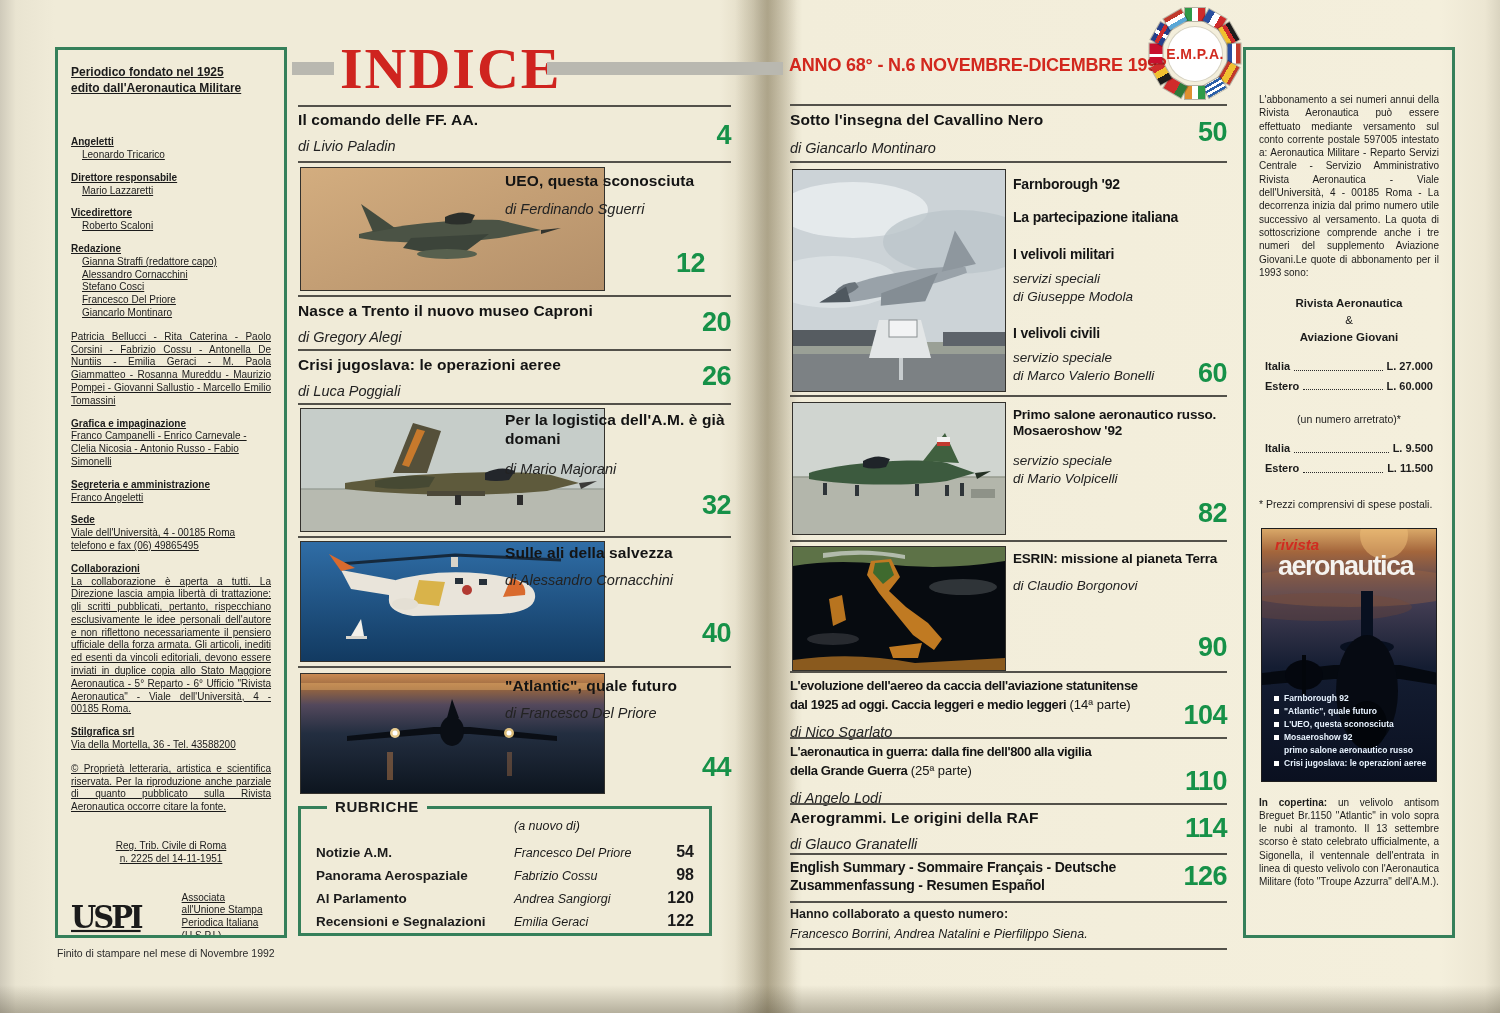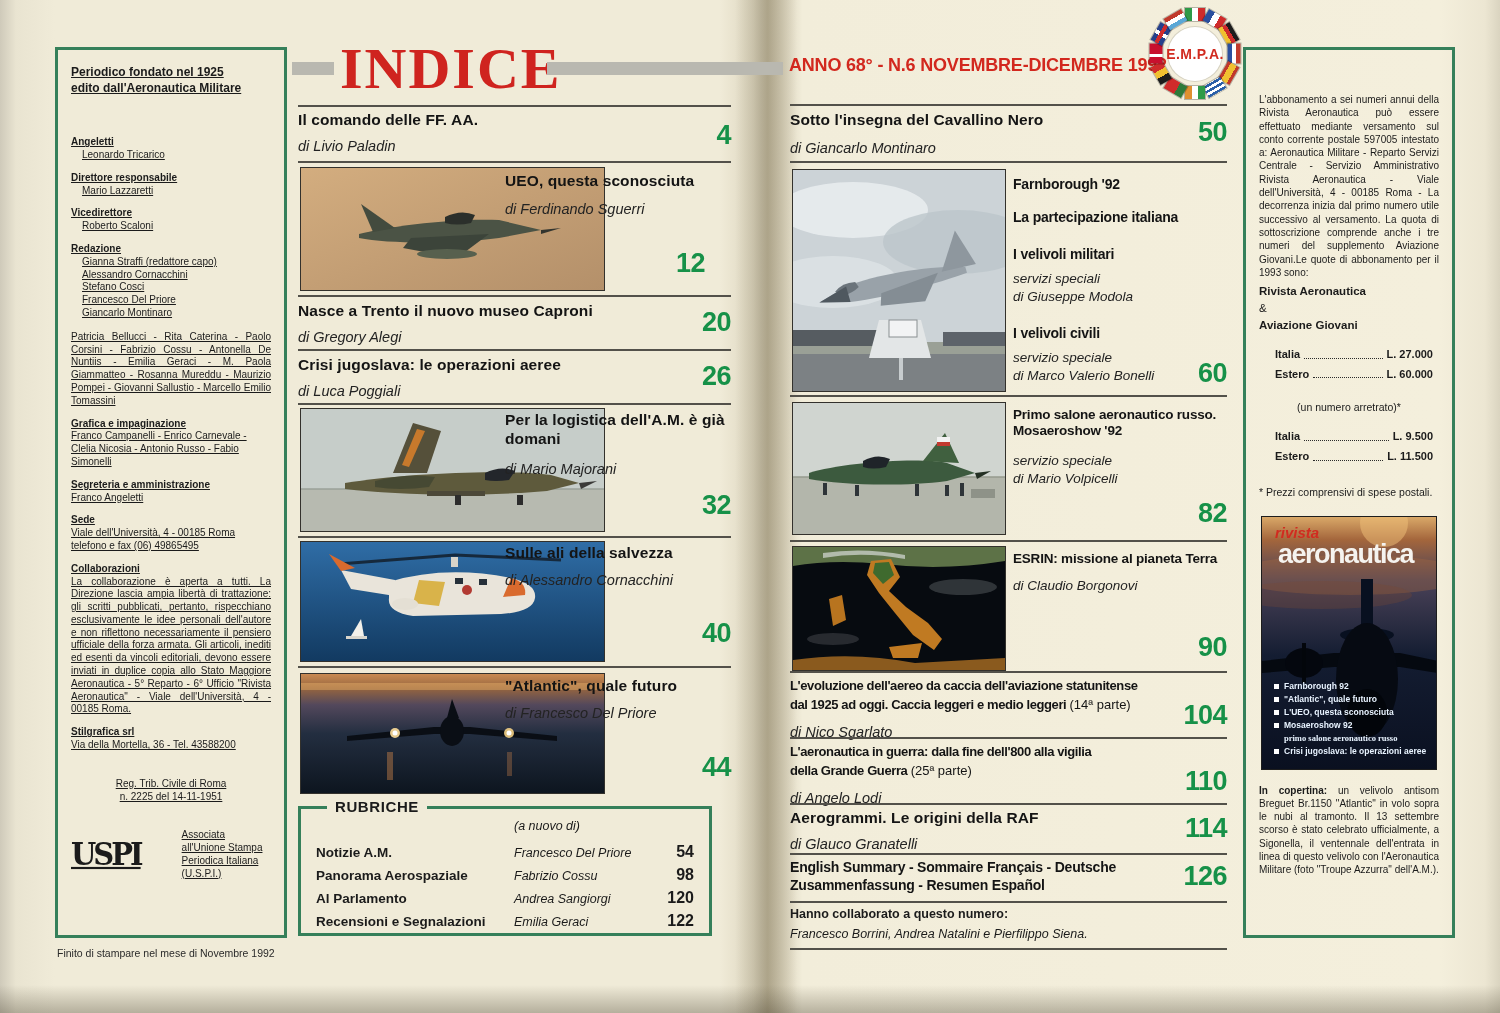--- a/index.html
+++ b/index.html
@@ -96,41 +96,41 @@
   .f7{transform:rotate(180deg) translateY(-39px);background:linear-gradient(90deg,#2e9a48 0 33%,#fff 33% 66%,#e09030 66%);}
   .f8{transform:rotate(210deg) translateY(-39px);background:linear-gradient(90deg,#2e7a3a 0 40%,#cf2b2b 40%);}
   .f9{transform:rotate(240deg) translateY(-39px);background:linear-gradient(90deg,#1c1c1c 0 33%,#f0c030 33% 66%,#cf2b2b 66%);}
   .f10{transform:rotate(270deg) translateY(-39px);background:linear-gradient(90deg,#c8102e 0 6px,#fff 6px 9px,#c8102e 9px);}
   .f11{transform:rotate(300deg) translateY(-39px);background:linear-gradient(180deg,transparent 0 4.5px,#cf2b2b 4.5px 8.5px,transparent 8.5px),linear-gradient(90deg,#26408b 0 8px,#fff 8px 12px,#26408b 12px);}
   .f12{transform:rotate(330deg) translateY(-39px);background:linear-gradient(180deg,#c0392b 0 33%,#fff 33% 66%,#5aa7d6 66%);}
 
   
   .sb-inner { padding:15px 13px; font-size:10px; line-height:1.33; height:100%; overflow:hidden; }
   .sb-sub { text-align:justify; margin-top:28px; }
-  .sb-combo { text-align:left; margin-top:4px; font-weight:bold; font-size:11.5px; line-height:1.45; }
+  .sb-combo { text-align:center; margin-top:16px; font-weight:bold; font-size:11.5px; line-height:1.45; }
   .sb-amp { font-weight:normal; }
   .rate { display:flex; align-items:flex-end; font-weight:bold; font-size:11px; padding:0 6px; margin-top:5px; }
   .rate .dots { flex:1; border-bottom:1.7px dotted #2b2b2b; margin:0 4px 3px; }
-  .rates-block { margin-top:14px;margin-left:10px; }
+  .rates-block { margin-top:14px; }
   .sb-backnote { text-align:center; margin-top:20px; font-size:10.5px; }
   .sb-postal { font-weight:normal; margin-top:22px; font-size:10.5px; }
   .sb-cop { margin-top:14px; text-align:justify; }
   .sb-cop .lbl { font-weight:bold; }
 
   
   .cover { position:relative; width:176px; height:254px; margin:16px auto 0;
            background:linear-gradient(180deg,#d9a868 0,#a4663c 9%,#4a4258 25%,#141d32 55%,#0a1020 100%);
            border:1px solid #1d1d1d; overflow:hidden; }
   .cov-brand-top { position:absolute; left:13px; top:6px; color:#d12b20; font-weight:bold; font-style:italic; font-size:15px; z-index:3; }
   .cov-brand { position:absolute; left:16px; top:20px; color:#f5f3ef; font-weight:bold; font-size:27px; letter-spacing:-1.5px; z-index:3; }
   .cov-art { position:absolute; inset:0; z-index:1; }
   .cov-bullets { position:absolute; left:12px; bottom:10px; z-index:3; color:#e8f3ff; font-size:8.5px; font-weight:bold; line-height:1.55; }
   .bl { display:flex; gap:5px; align-items:center; }
   .bl .sq { width:5px; height:5px; background:#fff; flex:0 0 auto; }
-  .bl.indent { padding-left:10px;font-family:Liberation Serif, serif; }
+  .bl.indent { padding-left:10px; }
 </style>
 </head>
 <body>
 
 <div id="spread">
   <div class="fold"></div>
 
   <div class="green-box" style="left:55px;top:47px;width:232px;height:891px;">
     <div class="mh-inner">
       <div class="mh-founded">
@@ -172,20 +172,21 @@
 telefono e fax (06) 49865495</div>
       </div>
       <div class="mh-block">
         <div class="mh-label">Collaborazioni</div>
         <div style="text-align:justify">La collaborazione è aperta a tutti. La Direzione lascia ampia libertà di trattazione: gli scritti pubblicati, pertanto, rispecchiano esclusivamente le idee personali dell'autore e non riflettono necessariamente il pensiero ufficiale della forza armata. Gli articoli, inediti ed esenti da vincoli editoriali, devono essere inviati in duplice copia allo Stato Maggiore Aeronautica - 5° Reparto - 6° Ufficio "Rivista Aeronautica" - Viale dell'Università, 4 - 00185 Roma.</div>
       </div>
       <div class="mh-block">
         <div class="mh-label">Stilgrafica srl</div>
         <div>Via della Mortella, 36 - Tel. 43588200</div>
       </div>
+      <div class="mh-par">© Proprietà letteraria, artistica e scientifica riservata. Per la riproduzione anche parziale di quanto pubblicato sulla Rivista Aeronautica occorre citare la fonte.</div>
       <div class="mh-reg pre">Reg. Trib. Civile di Roma
 n. 2225 del 14-11-1951</div>
       <div class="mh-uspi">
         <div class="uspi-logo">USPI</div>
         <div class="uspi-text pre">Associata all'Unione Stampa
 Periodica Italiana (U.S.P.I.)</div>
       </div>
     </div>
   </div>
   <div class="print-note" style="left:57px;top:947px;">Finito di stampare nel mese di Novembre 1992</div>

